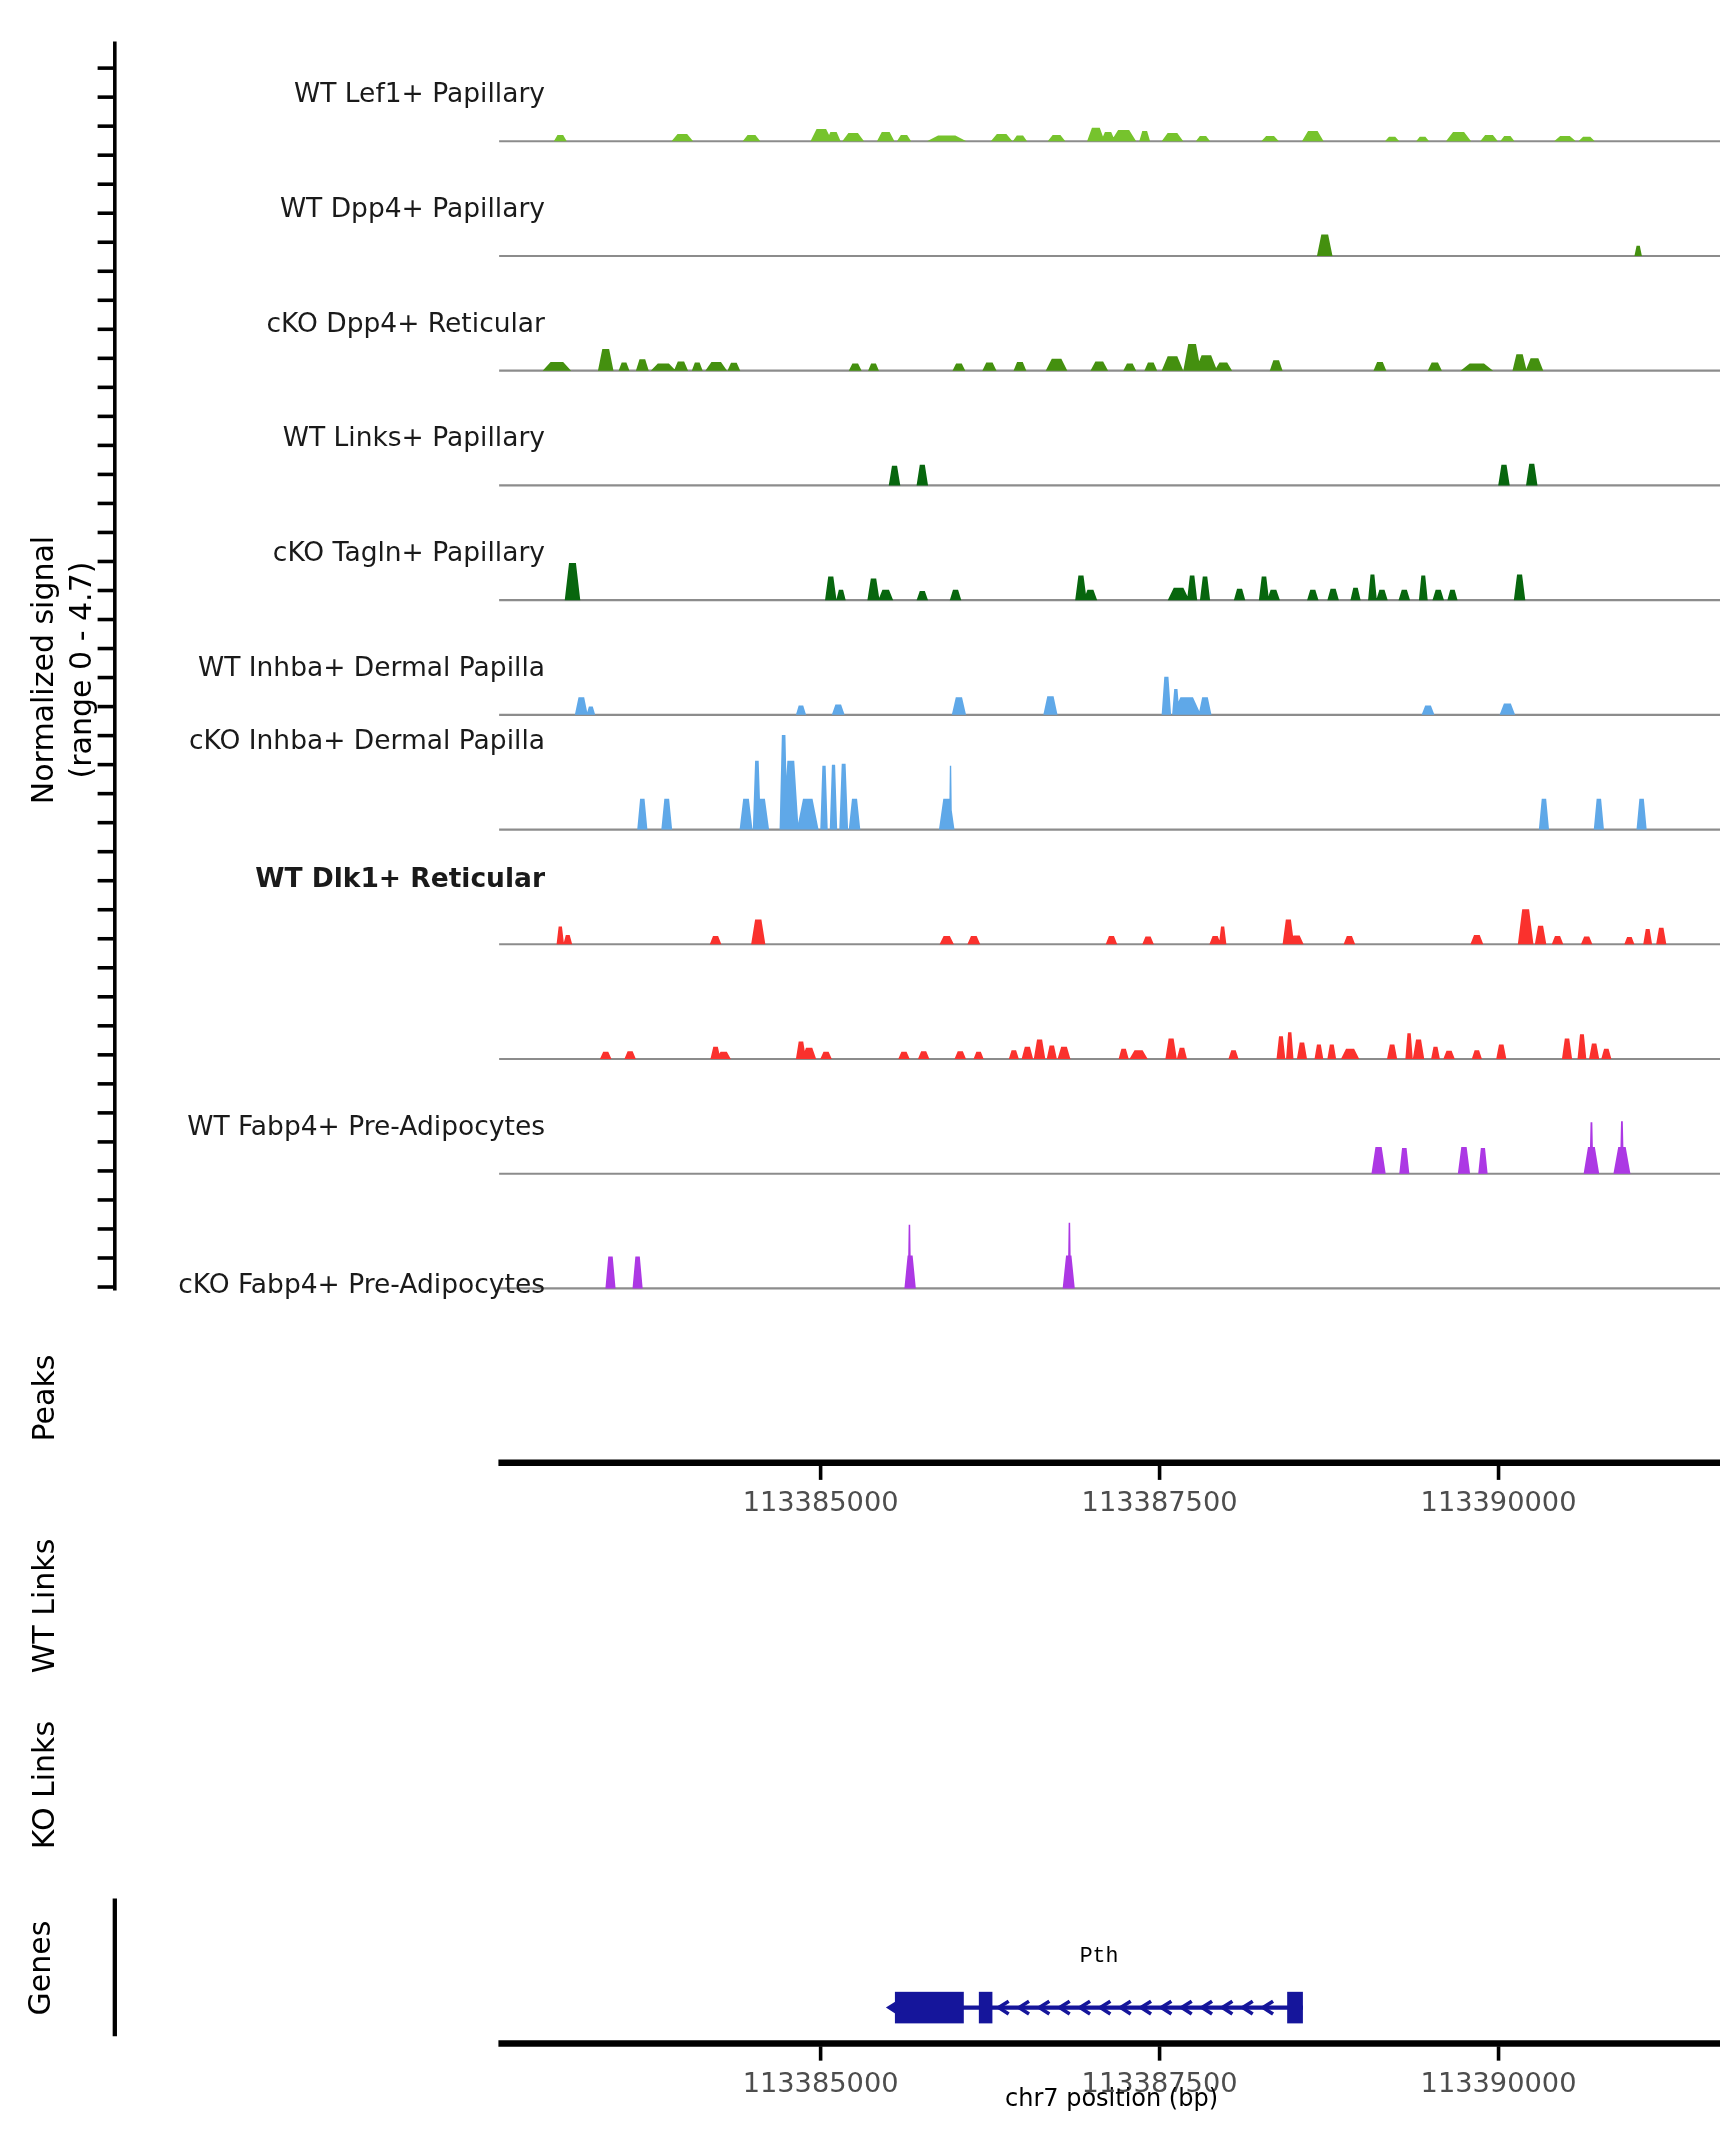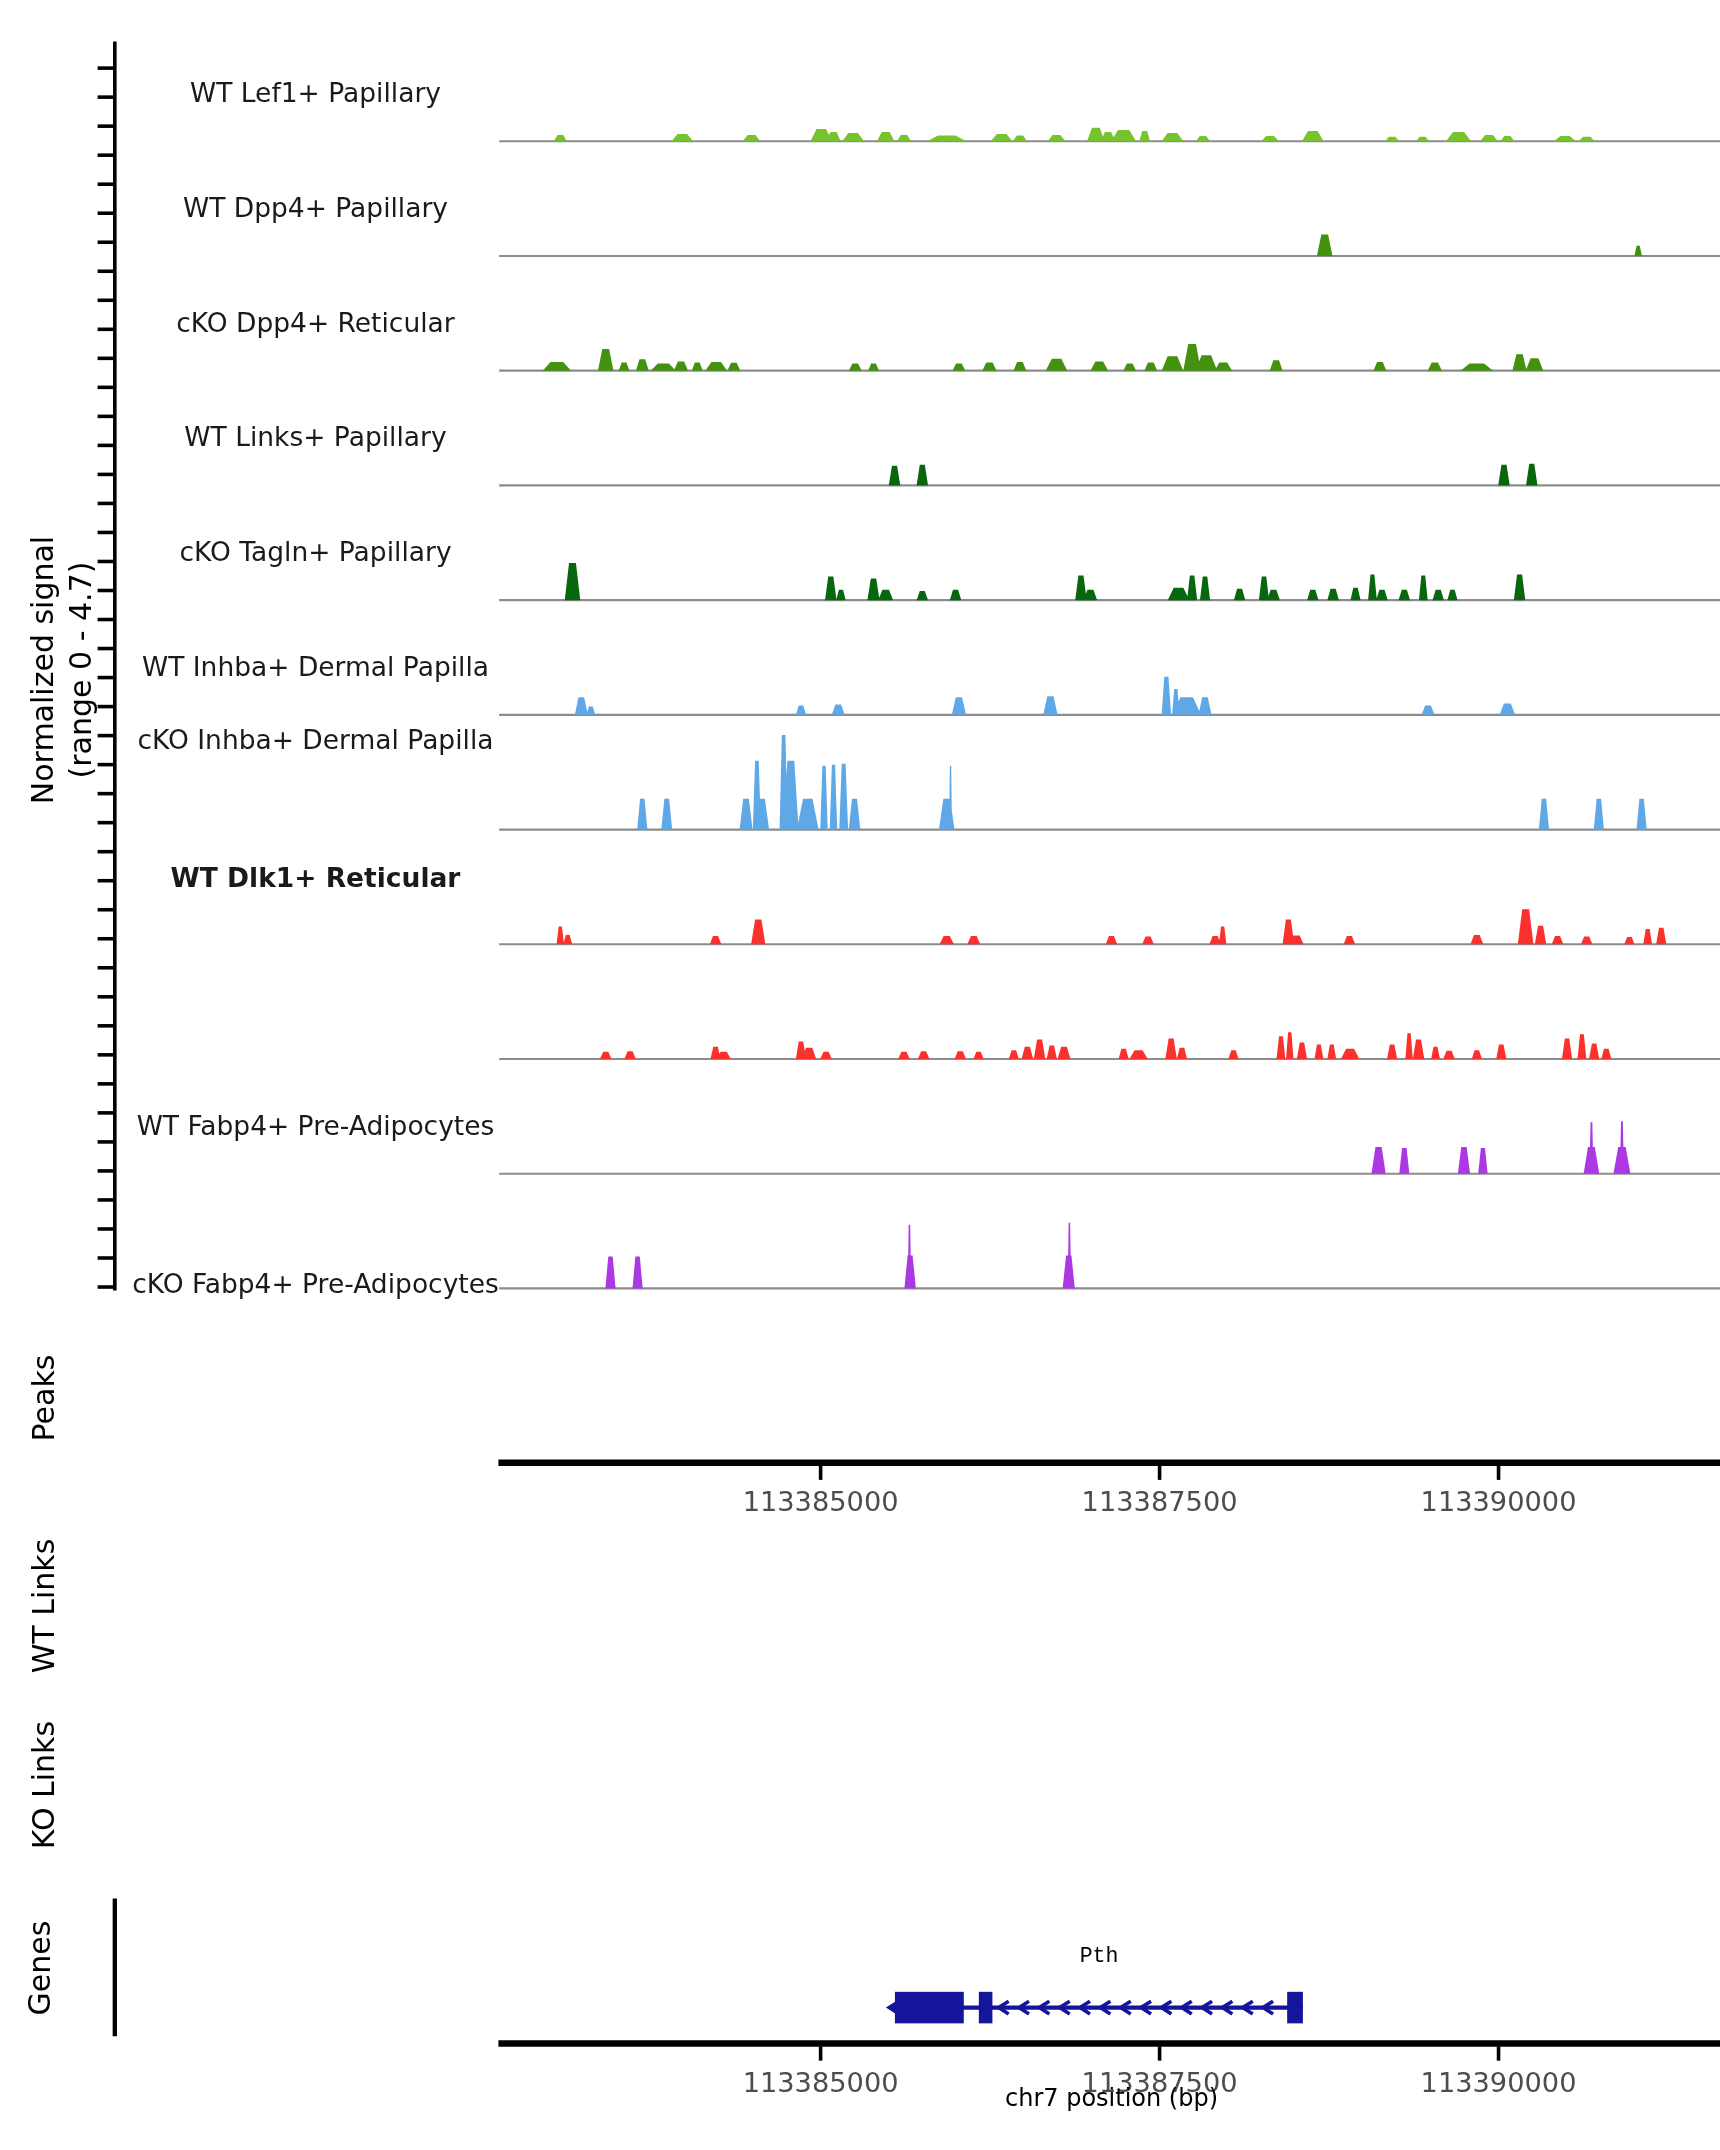--- a/index.html
+++ b/index.html
@@ -1,19 +1,19 @@
 <!DOCTYPE html>
 <html style="font-size:11.5px"><head>
 <meta charset="utf-8">
 <style>
   html,body{margin:0;padding:0;background:#ffffff;}
   #fig{position:relative;width:1721px;height:2151px;background:#fff;overflow:hidden;
        font-family:"DejaVu Sans","Liberation Sans",sans-serif;}
   #plot-svg{position:absolute;left:0;top:0;}
-  .tracklabel{position:absolute;width:459px;left:86px;text-align:center;height:36px;line-height:36px;
+  .tracklabel{position:absolute;width:459px;left:86px;text-align:right;height:36px;line-height:36px;
        font-size:26.5px;color:#1a1a1a;white-space:nowrap;}
   .rotlabel{position:absolute;transform:translate(-50%,-50%) rotate(-90deg);transform-origin:center center;
        font-size:30px;color:#000;white-space:nowrap;text-align:center;}
   .ylab{position:absolute;transform:translate(-50%,-50%) rotate(-90deg);transform-origin:center center;
        font-size:30px;color:#000;text-align:center;line-height:1.25;white-space:nowrap;}
   .genelabel{position:absolute;transform:translate(-50%,-50%);font-size:21.5px;color:#000;font-family:Liberation Mono, monospace;}
   .xlab{position:absolute;left:502px;width:1219px;text-align:center;top:2078px;height:40px;line-height:40px;
        font-size:24px;color:#000;}
 </style>
 </head>

